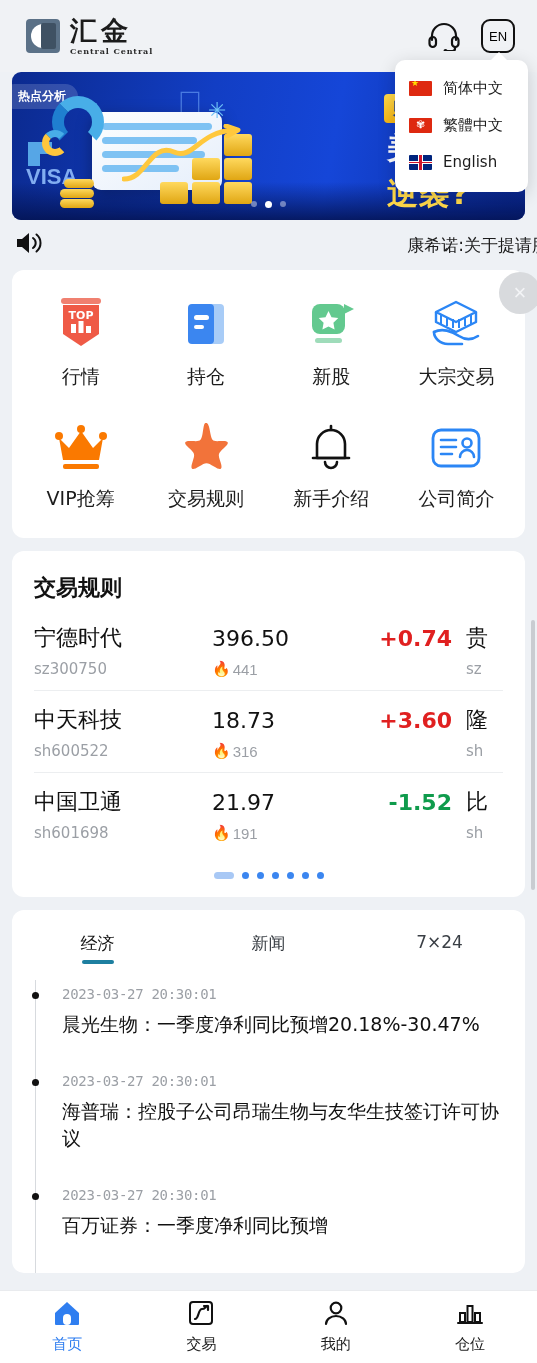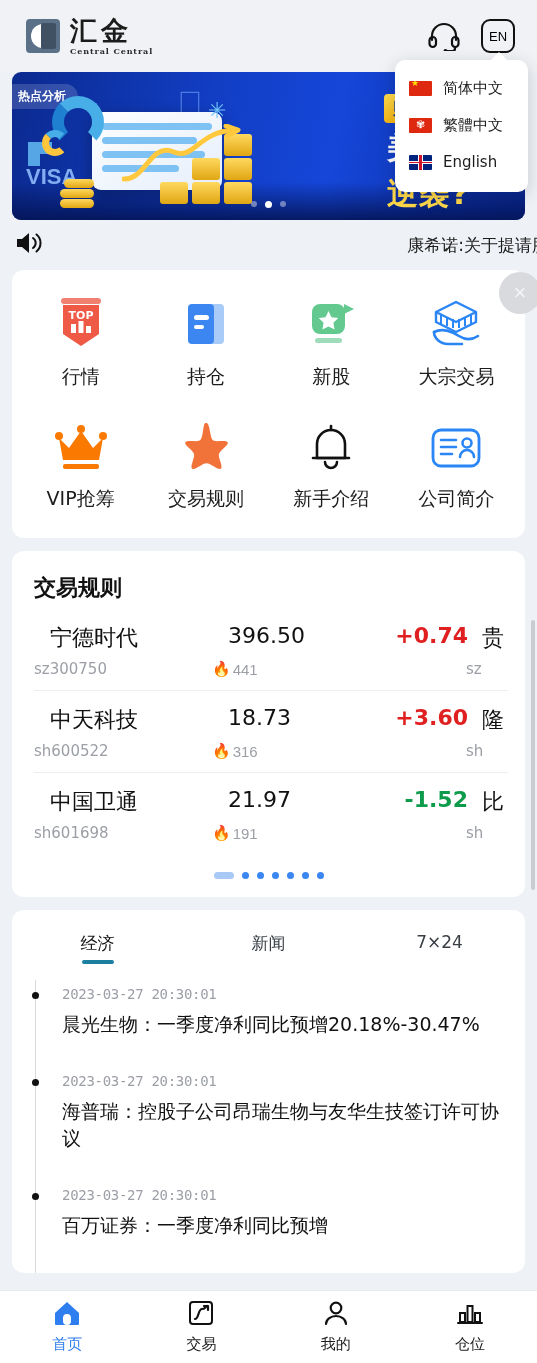--- a/index.html
+++ b/index.html
@@ -275,21 +275,21 @@
   
   .wl-title {
     font-size: 22px; font-weight: 800; color:#111;
     padding: 22px 22px 6px 22px;
     font-family:"DejaVu Sans", sans-serif;
   }
   .wl-track { display:flex; overflow:hidden; }
   .wl-page { flex: 0 0 100%; padding: 0 22px 0 22px; }
   .wl-row { padding: 14px 0 12px 0; position: relative; }
   .wl-row + .wl-row { border-top: 1px solid #eceef0; }
-  .wl-line1 { display:flex; align-items:flex-start;margin-left:16px; }
+  .wl-line1 { display:flex; align-items:center; }
   .wl-line2 { display:flex; align-items:center; margin-top: 7px; }
   .wl-name { font-size: 22px; color:#111; width: 178px; font-family:"DejaVu Sans", sans-serif; }
   .wl-code { font-size: 15px; color:#9b9fa5; width: 178px; font-family:"DejaVu Sans", sans-serif; }
   .wl-price { font-size: 22px; color:#111; width: 148px; font-family:"DejaVu Sans", sans-serif; }
   .wl-heat { font-size: 15px; color:#9b9fa5; width: 148px; display:flex; align-items:center; gap:2px; }
   .wl-chg { font-size: 22px; font-weight:600; text-align:right; width: 92px; font-family:"DejaVu Sans", sans-serif; }
   .wl-chg.up { color:#e02020; }
   .wl-chg.down { color:#0f9b4c; }
   .wl-sub { font-size: 15px; color:#9b9fa5; width: 92px; text-align:right; }
   .wl-dots { display:flex; justify-content:center; align-items:center; gap:8px; padding: 18px 0 18px 0; }

